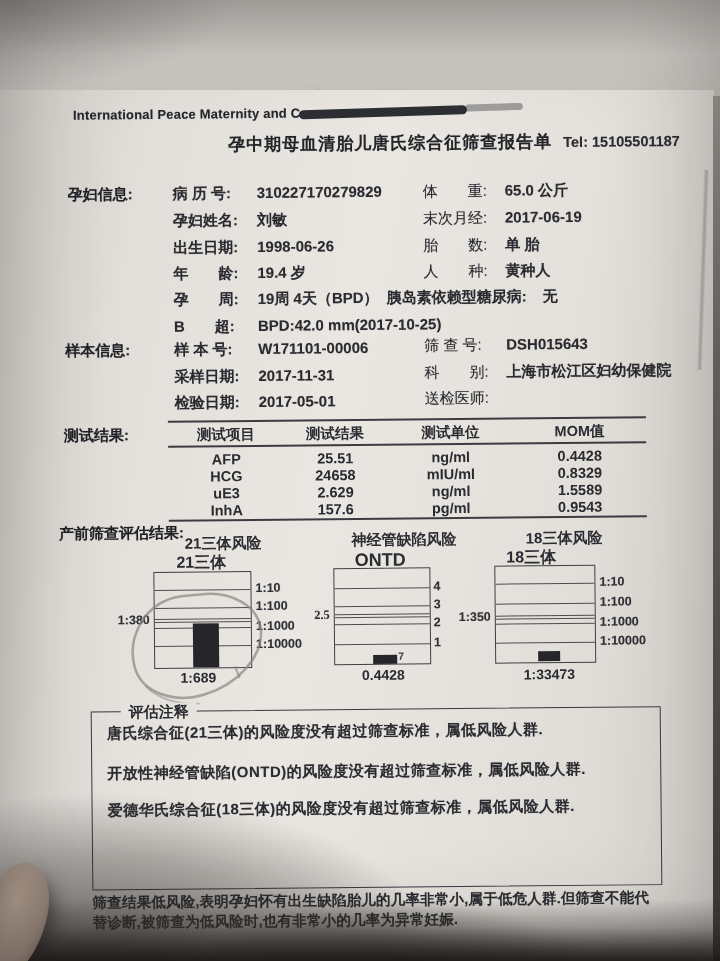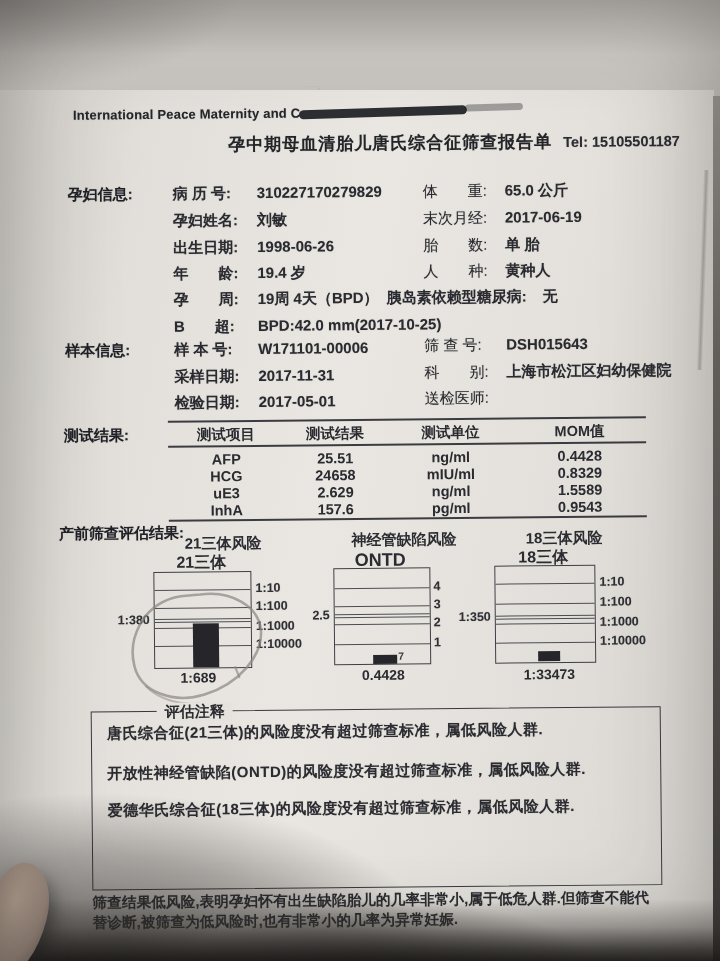--- a/index.html
+++ b/index.html
@@ -53,21 +53,21 @@
   .alab{position:absolute;font-size:12.5px;font-weight:700;color:#2f3035;
     white-space:nowrap;transform:translateY(-50%);text-shadow:0 0 1px rgba(43,44,49,.3);}
   .alab.leftside{transform:translate(-100%,-50%);}
   .cval{position:absolute;font-size:14px;font-weight:700;transform:translateX(-50%);white-space:nowrap;}
   .barmark{position:absolute;font-size:10.5px;font-weight:700;color:#3a3b40;}
   .pen{position:absolute;pointer-events:none;}
   
   .notes-box{position:absolute;left:88px;top:709px;width:568px;height:177px;
     border:1.6px solid #38393e;}
   .notes-label{position:absolute;left:118px;top:701px;background:#e6e3de;
-    padding:0 8px;font-size:15px;font-weight:700;margin-left:36px;}
+    padding:0 8px;font-size:15px;font-weight:700;}
   .note{position:absolute;left:104px;font-size:15px;font-weight:600;
     letter-spacing:.5px;white-space:nowrap;text-shadow:0 0 1px rgba(43,44,49,.30);}
   .footer-par{position:absolute;left:88px;top:891px;width:566px;font-size:14.5px;
     font-weight:700;line-height:19.5px;letter-spacing:.2px;color:#2a2b30;
     text-shadow:0 0 1px rgba(43,44,49,.3);}
   
   .hand-shadow{position:absolute;left:-90px;bottom:-70px;width:540px;height:240px;
     background:radial-gradient(ellipse at 35% 75%,rgba(40,37,35,.72) 0%,rgba(40,37,35,.32) 45%,transparent 70%);}
   .hump{position:absolute;left:170px;bottom:-34px;width:440px;height:95px;
     background:radial-gradient(ellipse at 50% 100%,rgba(30,28,26,.85),transparent 72%);}
@@ -169,21 +169,21 @@
     </div>
     <div class="rule" style="left:168px;top:518px;width:478px;height:2px;"></div>
 
     <div class="t seclbl" style="left:58px;top:522px;">产前筛查评估结果:</div>
 
     <div class="ctitle" style="left:222px;top:533px;">21三体风险</div>
     <div class="ctitle" style="left:403px;top:531px;">神经管缺陷风险</div>
     <div class="ctitle" style="left:563px;top:531px;">18三体风险</div>
     <div class="csub" style="left:200px;top:551px;font-size:16px;">21三体</div>
     <div class="csub" style="left:379px;top:550px;font-size:18px;">ONTD</div>
-    <div class="csub" style="left:542px;top:549px;font-size:16px;">18三体</div>
+    <div class="csub" style="left:530px;top:549px;font-size:16px;">18三体</div>
 
     <div class="chart-box" style="left:152px;top:570px;width:96px;height:95px;">
       <div class="gline" style="top:17px;"></div>
       <div class="gline" style="top:35px;"></div>
       <div class="gline" style="top:46px;"></div>
       <div class="gline" style="top:49px;"></div>
       <div class="gline" style="top:55px;"></div>
       <div class="gline" style="top:73px;"></div>
       <div class="bar" style="left:38px;width:26px;bottom:0;height:44px;"></div>
     </div>
@@ -201,21 +201,21 @@
 
     <div class="chart-box" style="left:332px;top:568px;width:95px;height:95px;">
       <div class="gline" style="top:19px;"></div>
       <div class="gline" style="top:37px;"></div>
       <div class="gline" style="top:45px;"></div>
       <div class="gline" style="top:48px;"></div>
       <div class="gline" style="top:55px;"></div>
       <div class="gline" style="top:75px;"></div>
       <div class="bar" style="left:38px;width:24px;bottom:0;height:9px;"></div>
     </div>
-    <div class="alab leftside" style="left:328px;top:615px;">2.5</div>
+    <div class="alab leftside" style="left:328px;top:615px;font-family:Liberation Serif, serif;">2.5</div>
     <div class="alab" style="left:432px;top:587px;">4</div>
     <div class="alab" style="left:432px;top:605px;">3</div>
     <div class="alab" style="left:432px;top:623px;">2</div>
     <div class="alab" style="left:432px;top:643px;">1</div>
     <div class="barmark" style="left:396px;top:650px;">7</div>
     <div class="cval" style="left:381px;top:667px;">0.4428</div>
 
     <div class="chart-box" style="left:493px;top:567px;width:99px;height:96px;">
       <div class="gline" style="top:17px;"></div>
       <div class="gline" style="top:37px;"></div>

